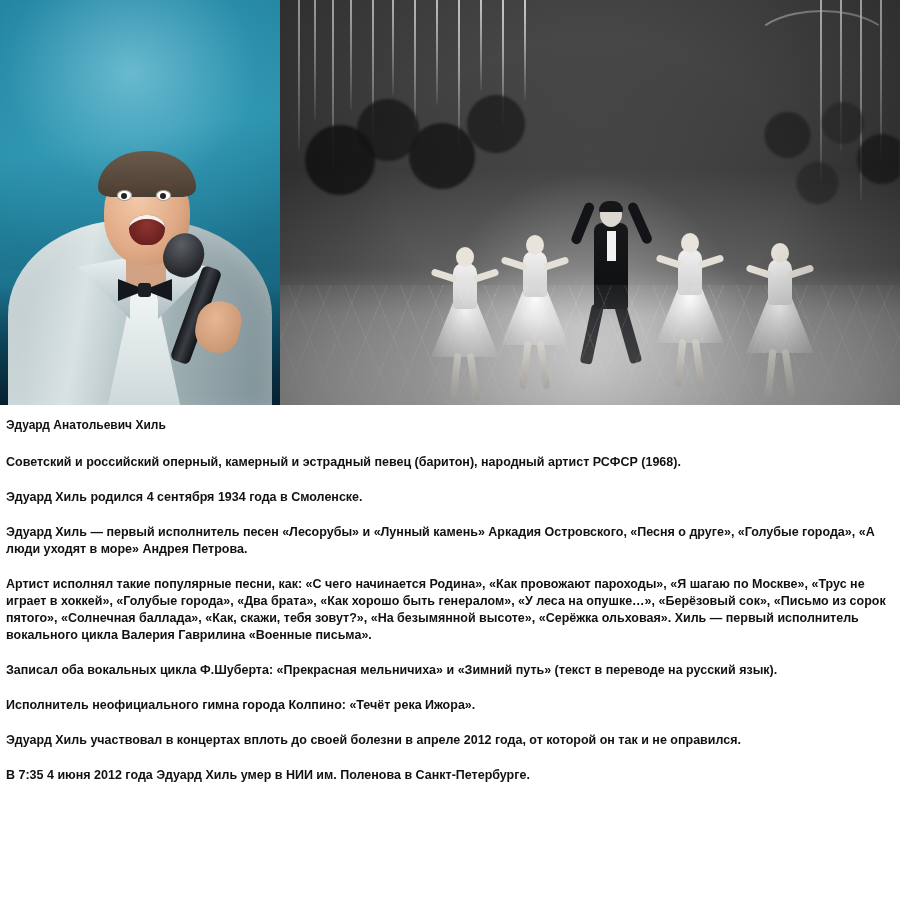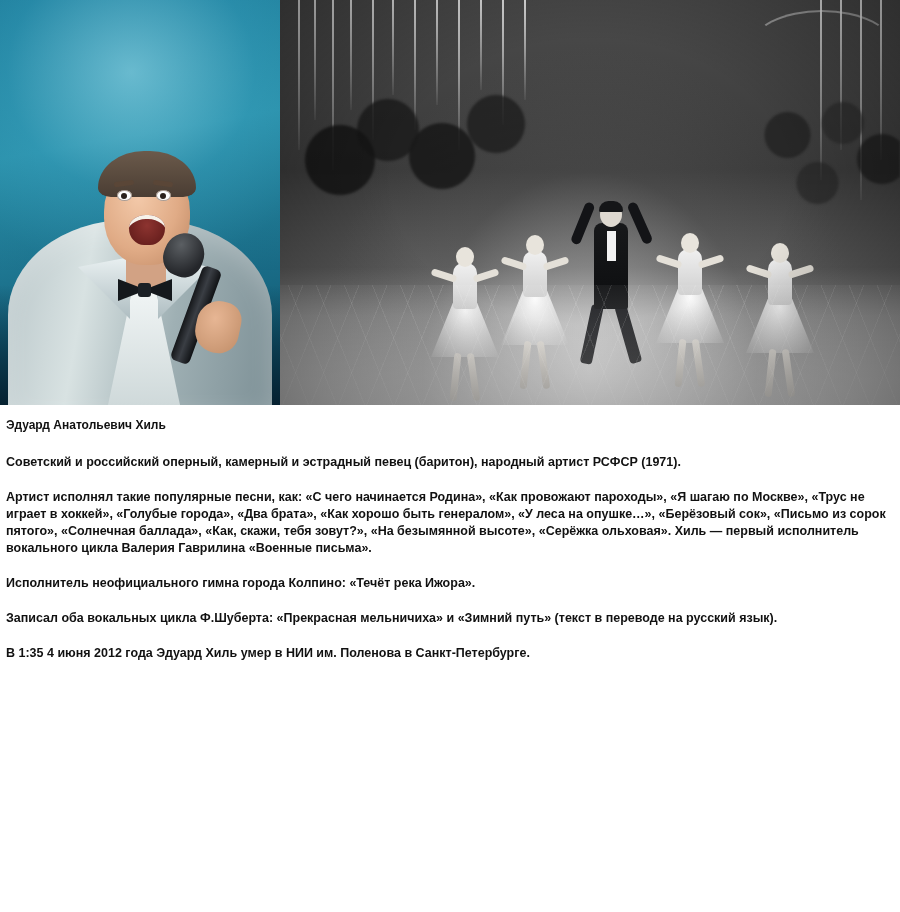--- a/index.html
+++ b/index.html
@@ -457,20 +457,23 @@
 
       <div class="floor-sheen"></div>
       <div class="vignette"></div>
     </div>
 
   </div>
 
   <div class="content">
     <div class="caption">Эдуард Анатольевич Хиль</div>
 
-    <p class="para">Советский и российский оперный, камерный и эстрадный певец (баритон), народный артист РСФСР (1971).</p>
+    <p class="para">Советский и российский оперный, камерный и эстрадный певец (баритон), народный артист РСФСР (1968).</p>
+    <p class="para">Эдуард Хиль родился 4 сентября 1934 года в Смоленске.</p>
+    <p class="para">Эдуард Хиль — первый исполнитель песен «Лесорубы» и «Лунный камень» Аркадия Островского, «Песня о друге», «Голубые города», «А люди уходят в море» Андрея Петрова.</p>
     <p class="para">Артист исполнял такие популярные песни, как: «С чего начинается Родина», «Как провожают пароходы», «Я шагаю по Москве», «Трус не играет в хоккей», «Голубые города», «Два брата», «Как хорошо быть генералом», «У леса на опушке…», «Берёзовый сок», «Письмо из сорок пятого», «Солнечная баллада», «Как, скажи, тебя зовут?», «На безымянной высоте», «Серёжка ольховая». Хиль — первый исполнитель вокального цикла Валерия Гаврилина «Военные письма».</p>
+    <p class="para">Записал оба вокальных цикла Ф.Шуберта: «Прекрасная мельничиха» и «Зимний путь» (текст в переводе на русский язык).</p>
     <p class="para">Исполнитель неофициального гимна города Колпино: «Течёт река Ижора».</p>
-    <p class="para">Записал оба вокальных цикла Ф.Шуберта: «Прекрасная мельничиха» и «Зимний путь» (текст в переводе на русский язык).</p>
-    <p class="para">В 1:35 4 июня 2012 года Эдуард Хиль умер в НИИ им. Поленова в Санкт-Петербурге.</p>
+    <p class="para">Эдуард Хиль участвовал в концертах вплоть до своей болезни в апреле 2012 года, от которой он так и не оправился.</p>
+    <p class="para">В 7:35 4 июня 2012 года Эдуард Хиль умер в НИИ им. Поленова в Санкт-Петербурге.</p>
   </div>
 
 </div>
 
 </body></html>

